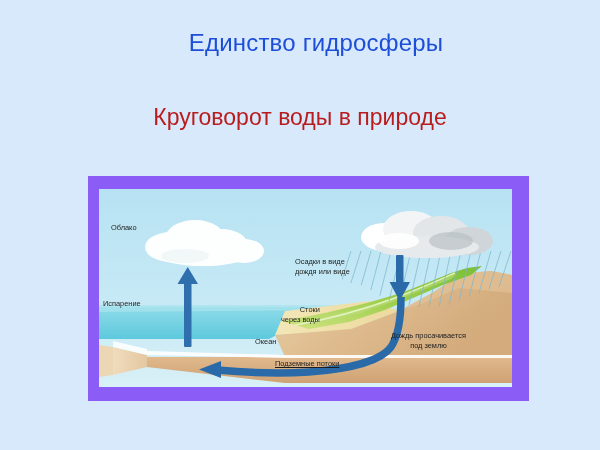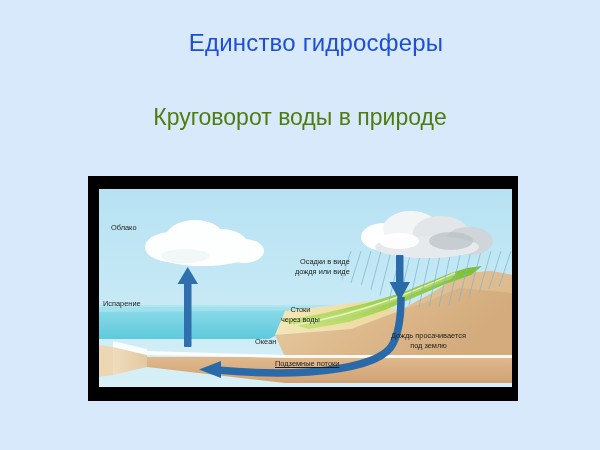--- a/index.html
+++ b/index.html
@@ -33,33 +33,34 @@
     white-space: nowrap;
   }
   #slide-subtitle {
     position: absolute;
     top: 105px;
     left: 0;
     width: 600px;
     text-align: center;
     font-size: 23px;
     font-weight: 400;
-    color: #4d7c0f;
+    color: #b91c1c;
     line-height: 1.1;
     white-space: nowrap;
   }
 
   
   #diagram-frame {
     position: absolute;
     left: 88px;
     top: 176px;
     width: 430px;
     height: 225px;
-    background: #000000;
+    background: #8b5cf6;
+    padding-left: 11px;
   }
   #diagram-canvas {
     position: absolute;
     left: 11px;
     top: 13px;
     width: 413px;
     height: 198px;
     overflow: hidden;
     background: #bfe4f2;
   }
@@ -75,22 +76,22 @@
     line-height: 1.32;
     font-family: "Liberation Sans", sans-serif;
     white-space: nowrap;
     pointer-events: none;
   }
   .dlabel.center { text-align: center; }
 
   #label-cloud       { left: 12px;  top: 34px; }
   #label-evaporation { left: 4px;   top: 110px; }
   #label-ocean       { left: 108px; top: 148px; margin-left: 48px; }
-  #label-precip      { left: 196px; top: 68px;  text-align: right; }
-  #label-runoff      { left: 182px; top: 116px; text-align: center; }
+  #label-precip      { left: 196px; top: 68px;  text-align: left; }
+  #label-runoff      { left: 182px; top: 116px; text-align: right; }
   #label-seepage     { left: 292px; top: 142px; }
   #label-ground      { left: 176px; top: 170px; text-align: center; text-decoration: underline; }
 </style>
 </head>
 <body>
 
 <div id="slide">
 
   <div id="slide-title">Единство гидросферы</div>
 

